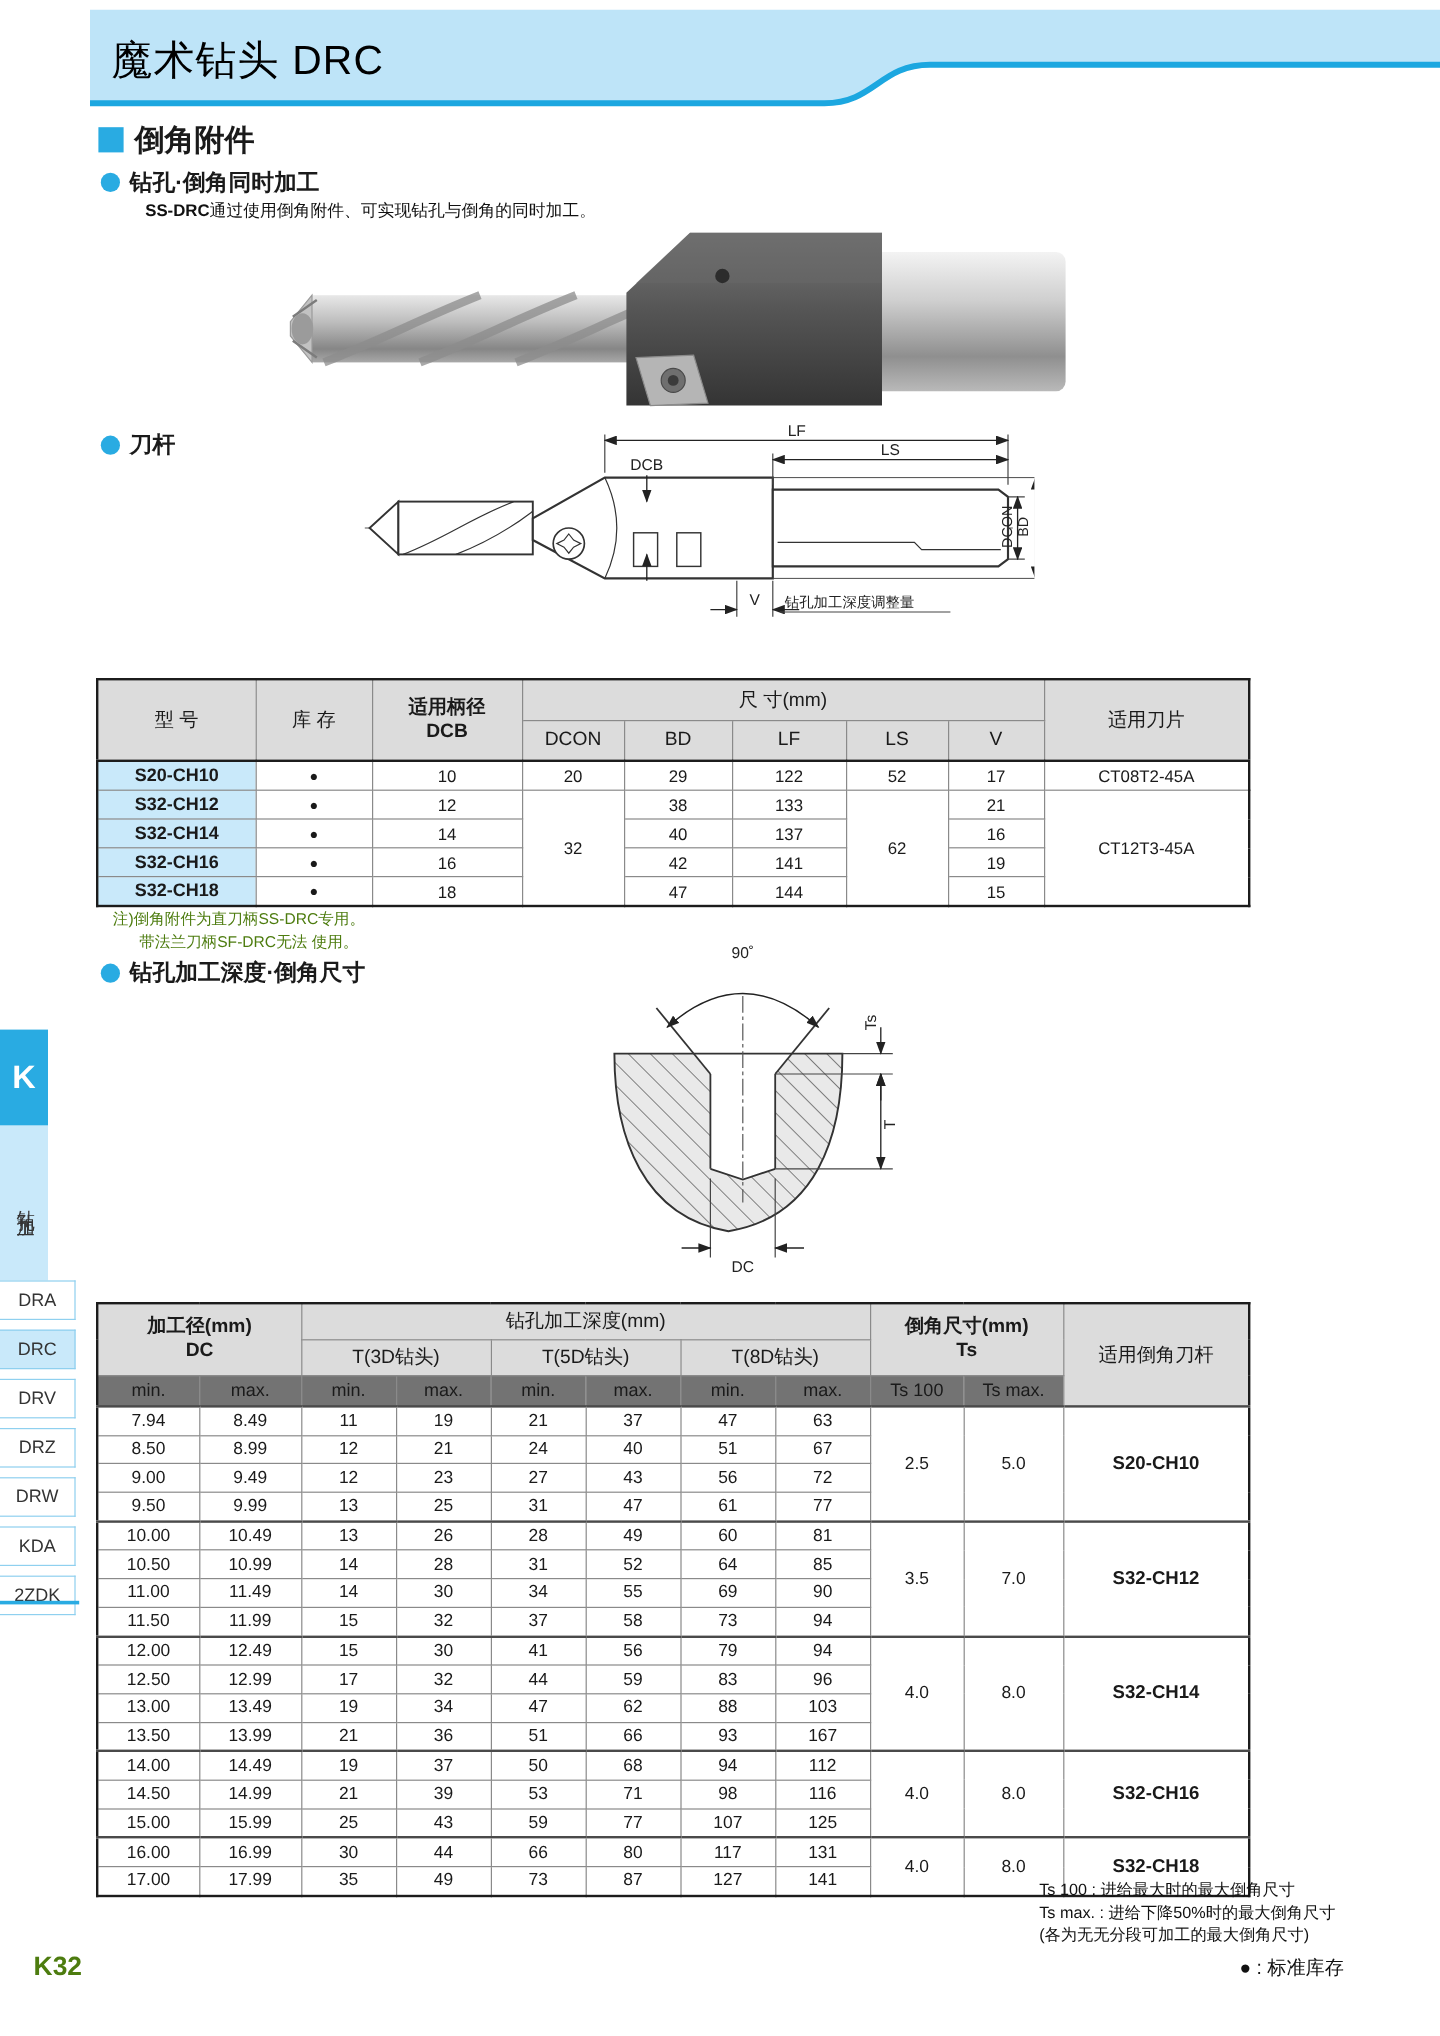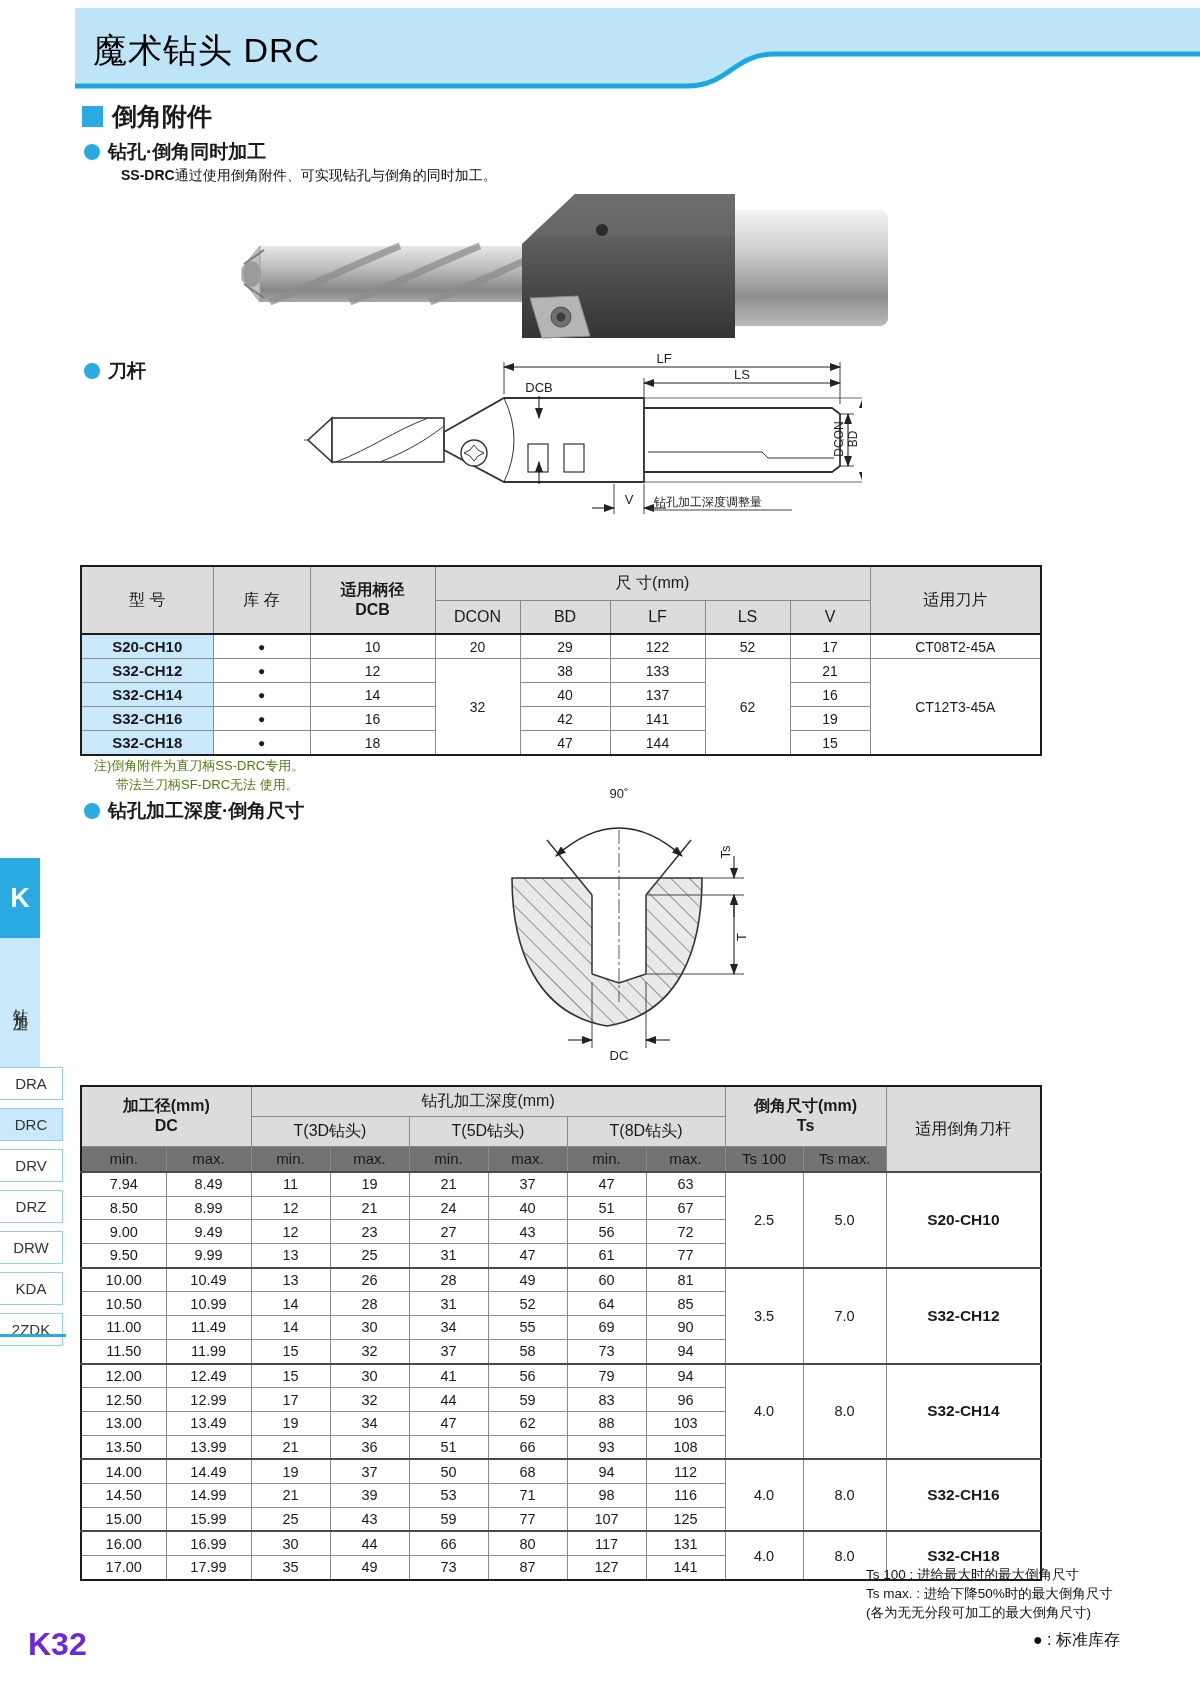--- a/index.html
+++ b/index.html
@@ -66,21 +66,21 @@
          display:flex;align-items:center;justify-content:center;font-size:27px;font-weight:bold;}
   .k-cat{position:absolute;left:0;top:938px;width:40px;height:130px;background:#C9E9FA;color:#333;
          writing-mode:vertical-rl;text-orientation:upright;display:flex;align-items:center;justify-content:center;
          font-size:15px;letter-spacing:3px;}
   .side-items{position:absolute;left:0;top:1067px;width:64px;}
   .side-items .item{width:62px;height:31px;margin-bottom:8px;border:1px solid #8fd0ef;border-left:none;
          background:#fff;display:flex;align-items:center;justify-content:center;font-size:15px;color:#333;}
   .side-items .item.active{background:#C9E9FA;}
   .side-rule{position:absolute;left:0;top:1334px;width:66px;height:3px;background:#29ABE2;}
 
-  .page-num{position:absolute;left:28px;top:1626px;font-size:32px;font-weight:bold;color:#6d28d9;}
+  .page-num{position:absolute;left:28px;top:1626px;font-size:22px;font-weight:bold;color:#4d7c0f;}
 </style>
 </head>
 <body>
 
 <div class="page">
 
   <div class="banner">
     <svg width="1125" height="84" viewBox="0 0 1125 84">
       <path d="M0,0 H1125 V46 H700 C658,46 654,78 612,78 H0 Z" fill="#BEE4F8"></path>
       <path d="M0,78 H612 C654,78 658,46 700,46 H1125" fill="none" stroke="#1CA7E0" stroke-width="5"></path>
@@ -506,21 +506,21 @@
           <td>103</td>
         </tr>
         <tr>
           <td>13.50</td>
           <td>13.99</td>
           <td>21</td>
           <td>36</td>
           <td>51</td>
           <td>66</td>
           <td>93</td>
-          <td>108</td>
+          <td>167</td>
         </tr>
         <tr class="grp">
           <td>14.00</td>
           <td>14.49</td>
           <td>19</td>
           <td>37</td>
           <td>50</td>
           <td>68</td>
           <td>94</td>
           <td>112</td>

